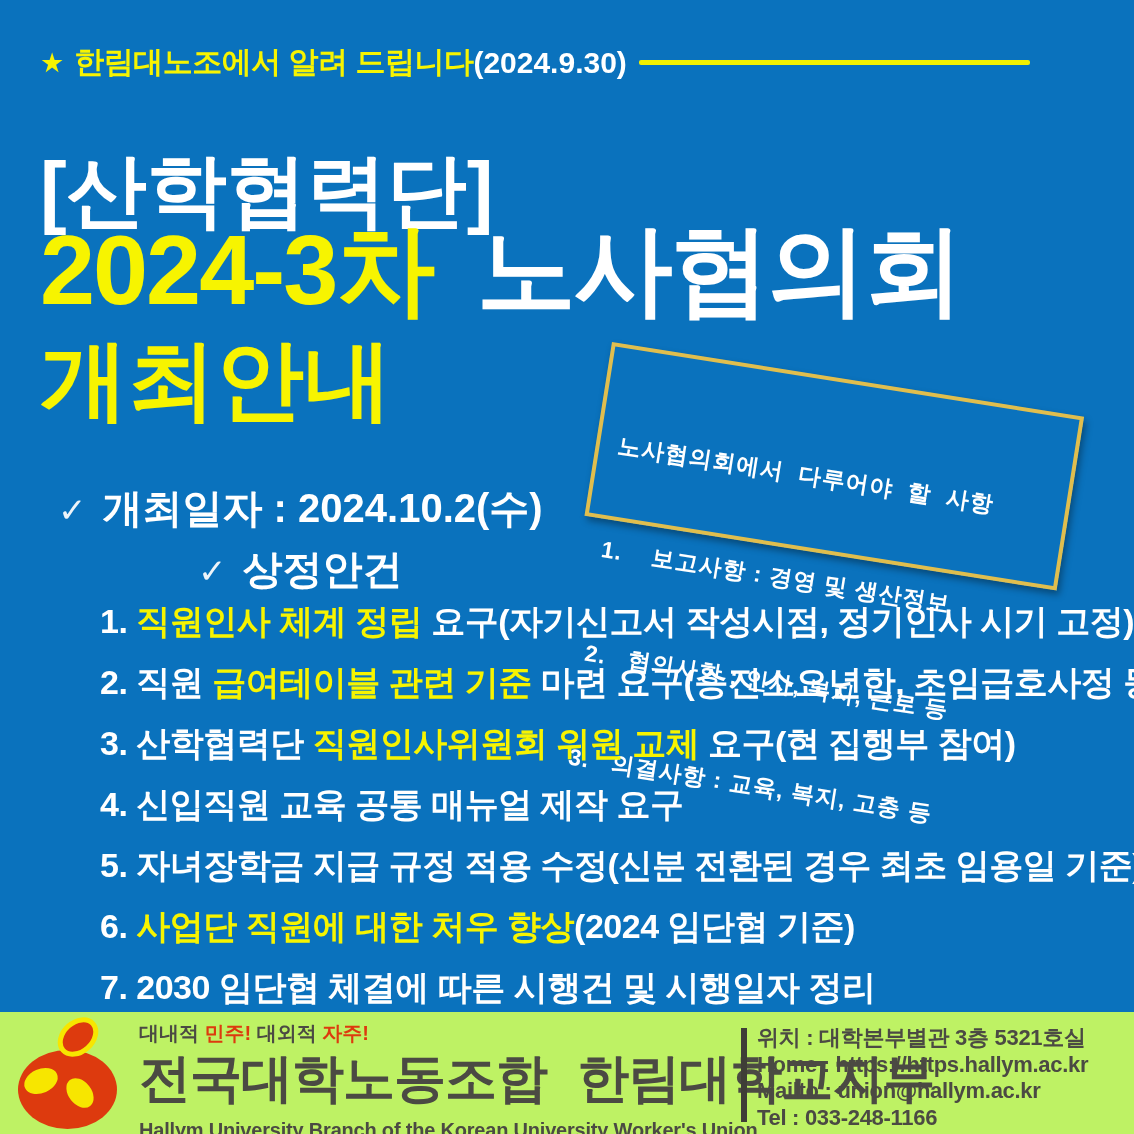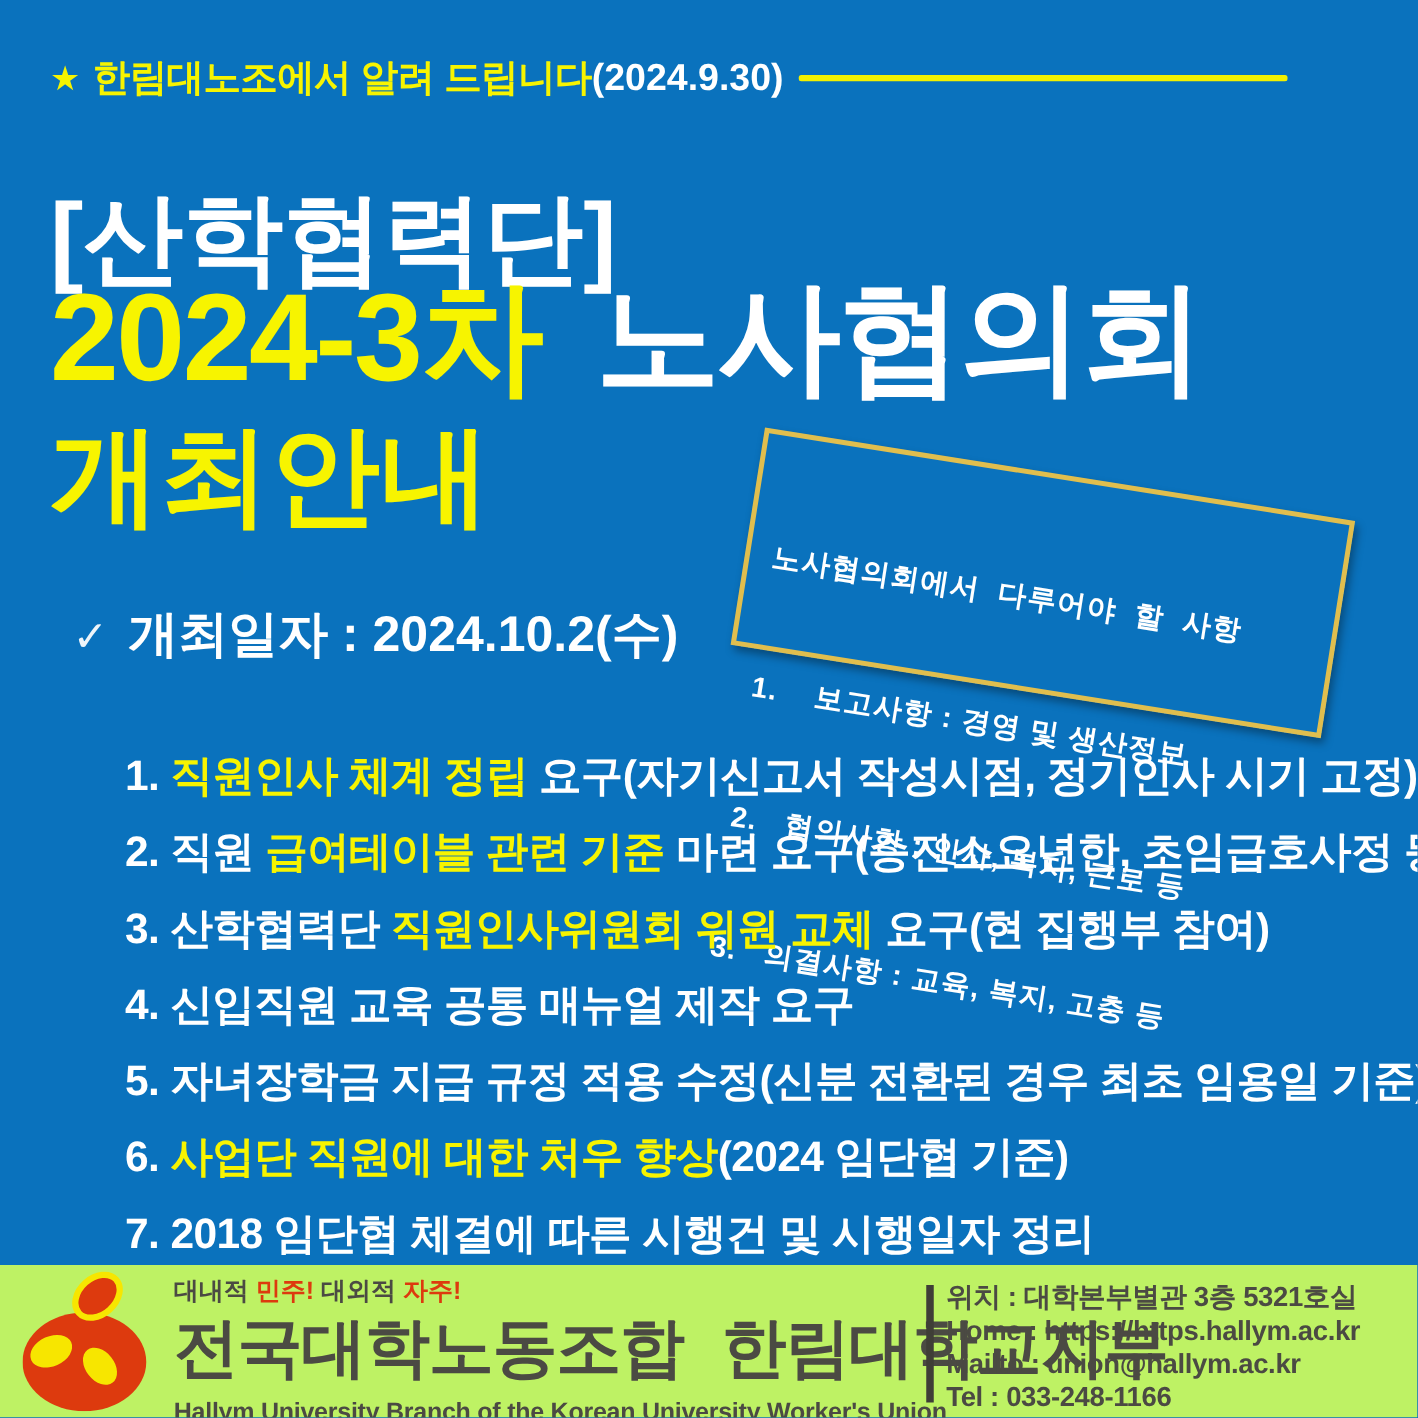--- a/index.html
+++ b/index.html
@@ -91,30 +91,33 @@
   <div class="nb-line">노사협의회에서  다루어야  할  사항</div>
   <div class="nb-line">1.    보고사항 : 경영 및 생산정보</div>
   <div class="nb-line">2.   협의사항 : 인사, 복지, 근로 등</div>
   <div class="nb-line">3.   의결사항 : 교육, 복지, 고충 등</div>
 </div>
 
 <div class="checklist">
   <div class="check-row">
     <span class="chk">✓</span><span>개최일자 : 2024.10.2(수)</span>
   </div>
+  <div class="check-row">
+    <span class="chk">✓</span><span>상정안건</span>
+  </div>
 </div>
 
 <div class="agenda">
   <div class="agenda-item"><span>1. </span><span class="hl">직원인사 체계 정립</span><span> 요구(자기신고서 작성시점, 정기인사 시기 고정)</span></div>
   <div class="agenda-item"><span>2. 직원 </span><span class="hl">급여테이블 관련 기준</span><span> 마련 요구(승진소요년한, 초임급호사정 등 기준표)</span></div>
   <div class="agenda-item"><span>3. 산학협력단 </span><span class="hl">직원인사위원회 위원 교체</span><span> 요구(현 집행부 참여)</span></div>
   <div class="agenda-item"><span>4. 신입직원 교육 공통 매뉴얼 제작 요구</span><span class="hl"></span><span></span></div>
   <div class="agenda-item"><span>5. 자녀장학금 지급 규정 적용 수정(신분 전환된 경우 최초 임용일 기준)</span><span class="hl"></span><span></span></div>
   <div class="agenda-item"><span>6. </span><span class="hl">사업단 직원에 대한 처우 향상</span><span>(2024 임단협 기준)</span></div>
-  <div class="agenda-item"><span>7. 2018 임단협 체결에 따른 시행건 및 시행일자 정리</span><span class="hl"></span><span></span></div>
+  <div class="agenda-item"><span>7. 2030 임단협 체결에 따른 시행건 및 시행일자 정리</span><span class="hl"></span><span></span></div>
 </div>
 
 <div class="footer">
   <svg class="logo" viewBox="0 0 100 112" xmlns="http://www.w3.org/2000/svg">
     <ellipse cx="49.5" cy="72.5" rx="49.5" ry="39.5" fill="#dd3a0e"></ellipse>
     <ellipse cx="23" cy="64" rx="17.5" ry="12" fill="#f7e600" transform="rotate(-24 23 64)"></ellipse>
     <ellipse cx="62" cy="76" rx="16.5" ry="11.5" fill="#f7e600" transform="rotate(52 62 76)"></ellipse>
     <ellipse cx="60" cy="20" rx="20" ry="14.5" fill="#dd3a0e" stroke="#f7e600" stroke-width="5" transform="rotate(-42 60 20)"></ellipse>
   </svg>
   <div class="f-left">

